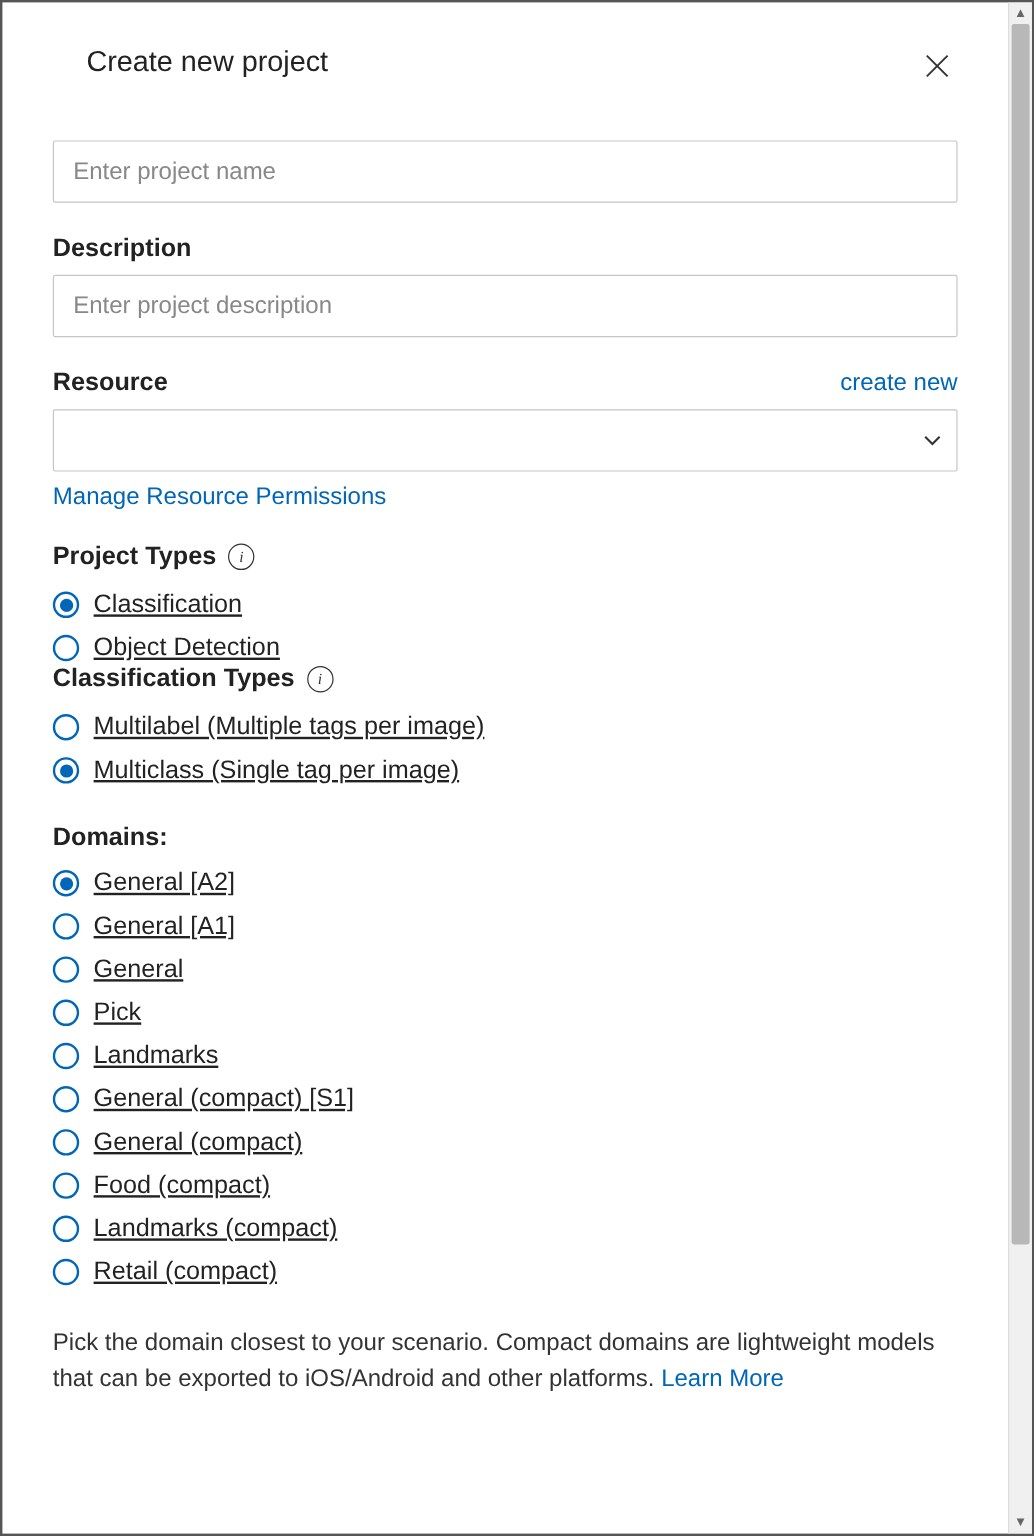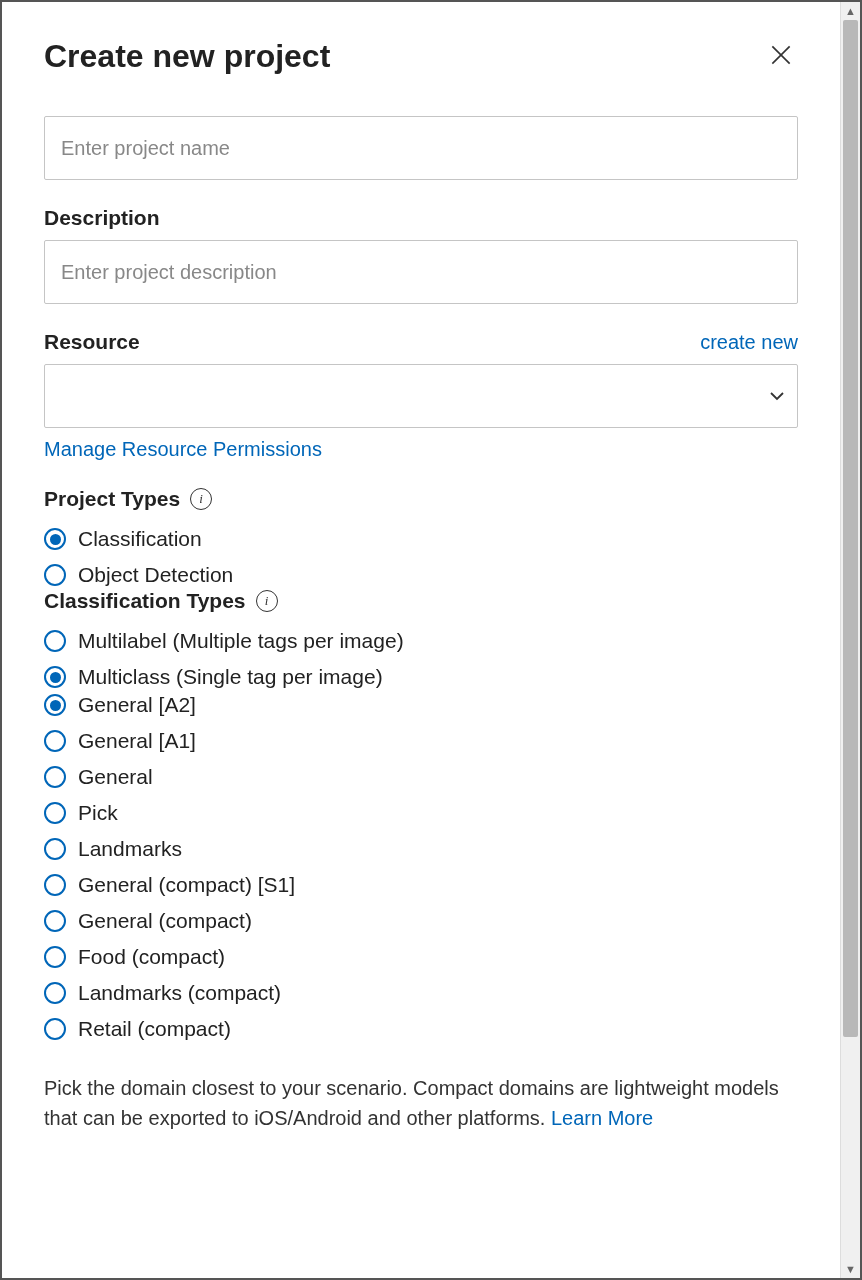--- a/index.html
+++ b/index.html
@@ -63,23 +63,24 @@
     background: #b8b8b8;
     border-radius: 2px;
   }
   .header-row {
     display: flex;
     justify-content: space-between;
     align-items: flex-start;
     margin-bottom: 40px;
   }
   .dialog-title {
-    font-size: 32px;
-    font-weight: 700;
-    color: #222;
+    font-size: 24px;
+    font-weight: 400;
+    color: #222;
+    margin-left: 28px;
   }
   .close-btn {
     cursor: pointer;
     padding: 4px;
   }
   .close-btn svg {
     width: 26px;
     height: 26px;
     stroke: #333;
     stroke-width: 1.5;
@@ -98,21 +99,21 @@
     color: #d13438;
   }
   .label-row {
     display: flex;
     justify-content: space-between;
     align-items: baseline;
     margin-bottom: 10px;
   }
   .text-input, .select-input {
     width: 100%;
-    height: 64px;
+    height: 52px;
     border: 1px solid #c5c5c5;
     border-radius: 2px;
     padding: 0 16px;
     font-size: 20px;
     color: #333;
     font-family: inherit;
     background: #fff;
   }
   .text-input::placeholder {
     color: #888;
@@ -193,20 +194,21 @@
   .radio-circle.checked::after {
     content: '';
     width: 11px;
     height: 11px;
     background: #0066b8;
     border-radius: 50%;
   }
   .radio-label {
     font-size: 21px;
     color: #222;
+    text-decoration: underline;
   }
   .domains-header {
     font-size: 21px;
     font-weight: 600;
     color: #222;
     margin-top: 30px;
     margin-bottom: 12px;
   }
   .help-text {
     font-size: 20px;
@@ -282,20 +284,21 @@
         <div class="radio-item">
           <span class="radio-circle"></span>
           <span class="radio-label">Multilabel (Multiple tags per image)</span>
         </div>
         <div class="radio-item">
           <span class="radio-circle checked"></span>
           <span class="radio-label">Multiclass (Single tag per image)</span>
         </div>
       </div>
 
+    <div class="domains-header">Domains:</div>
     <div class="radio-list" id="domains-list">
         <div class="radio-item">
           <span class="radio-circle checked"></span>
           <span class="radio-label">General [A2]</span>
         </div>
         <div class="radio-item">
           <span class="radio-circle"></span>
           <span class="radio-label">General [A1]</span>
         </div>
         <div class="radio-item">

